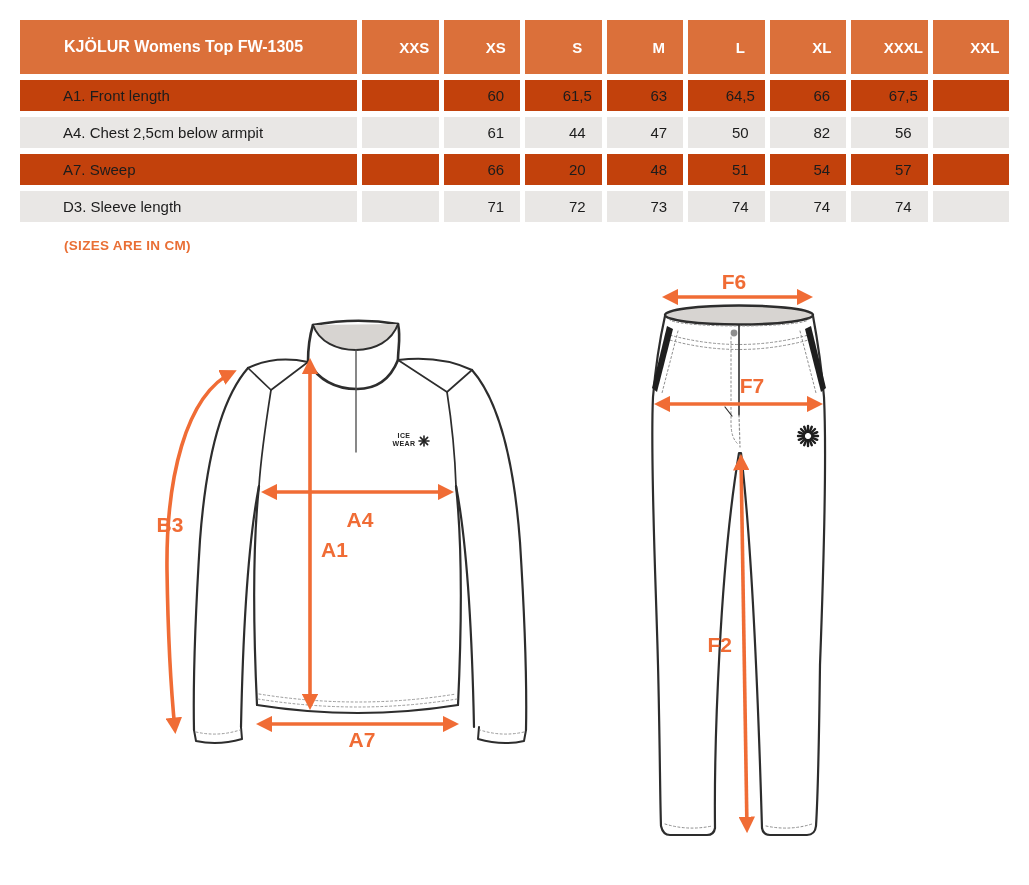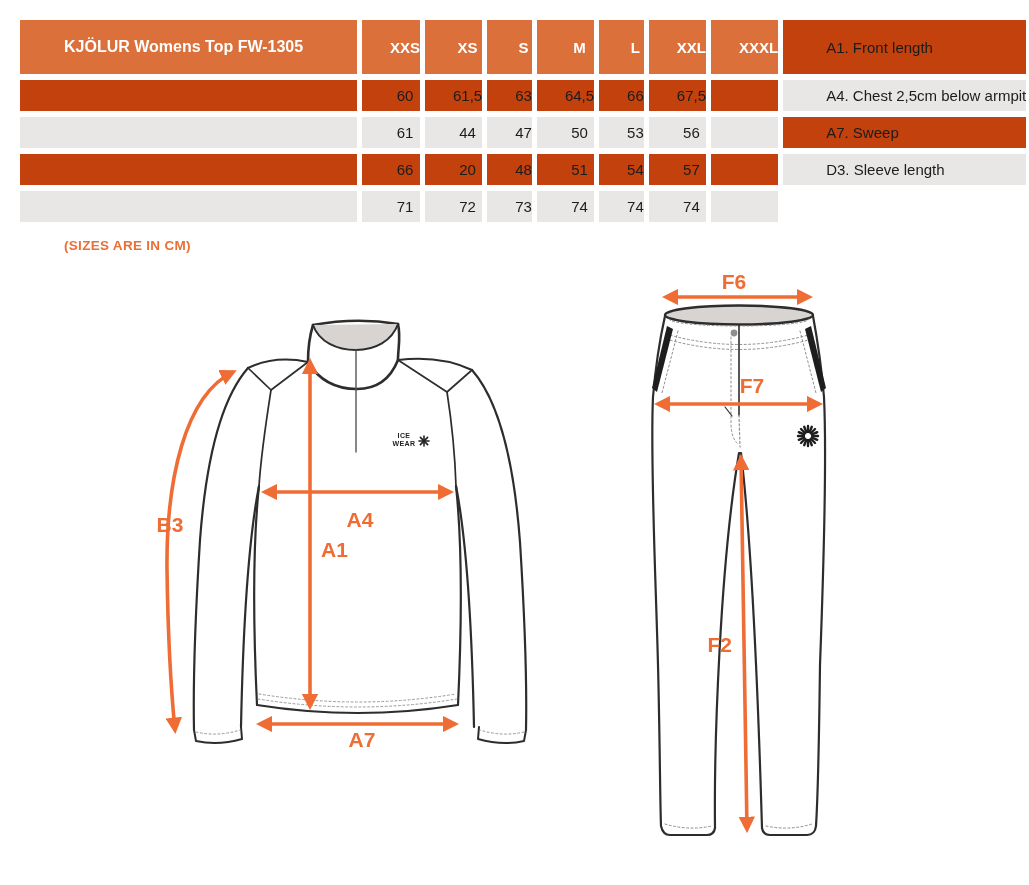--- a/index.html
+++ b/index.html
@@ -51,40 +51,41 @@
 <div class="page">
 
   <div class="size-table">
 
     <div class="cell head title">KJÖLUR Womens Top FW-1305</div>
     <div class="cell head">XXS</div>
     <div class="cell head">XS</div>
     <div class="cell head">S</div>
     <div class="cell head">M</div>
     <div class="cell head">L</div>
+    <div class="cell head">XL</div>
+    <div class="cell head">XXXL</div>
     <div class="cell head">XXL</div>
-    <div class="cell head">XXXL</div>
 
     <div class="cell label row-a">A1. Front length</div>
     <div class="cell row-a"></div>
     <div class="cell row-a">60</div>
     <div class="cell row-a">61,5</div>
     <div class="cell row-a">63</div>
     <div class="cell row-a">64,5</div>
     <div class="cell row-a">66</div>
     <div class="cell row-a">67,5</div>
     <div class="cell row-a"></div>
 
     <div class="cell label row-b">A4. Chest 2,5cm below armpit</div>
     <div class="cell row-b"></div>
     <div class="cell row-b">61</div>
     <div class="cell row-b">44</div>
     <div class="cell row-b">47</div>
     <div class="cell row-b">50</div>
-    <div class="cell row-b">53</div>
+    <div class="cell row-b">82</div>
     <div class="cell row-b">56</div>
     <div class="cell row-b"></div>
 
     <div class="cell label row-a">A7. Sweep</div>
     <div class="cell row-a"></div>
     <div class="cell row-a">66</div>
     <div class="cell row-a">20</div>
     <div class="cell row-a">48</div>
     <div class="cell row-a">51</div>
     <div class="cell row-a">54</div>

